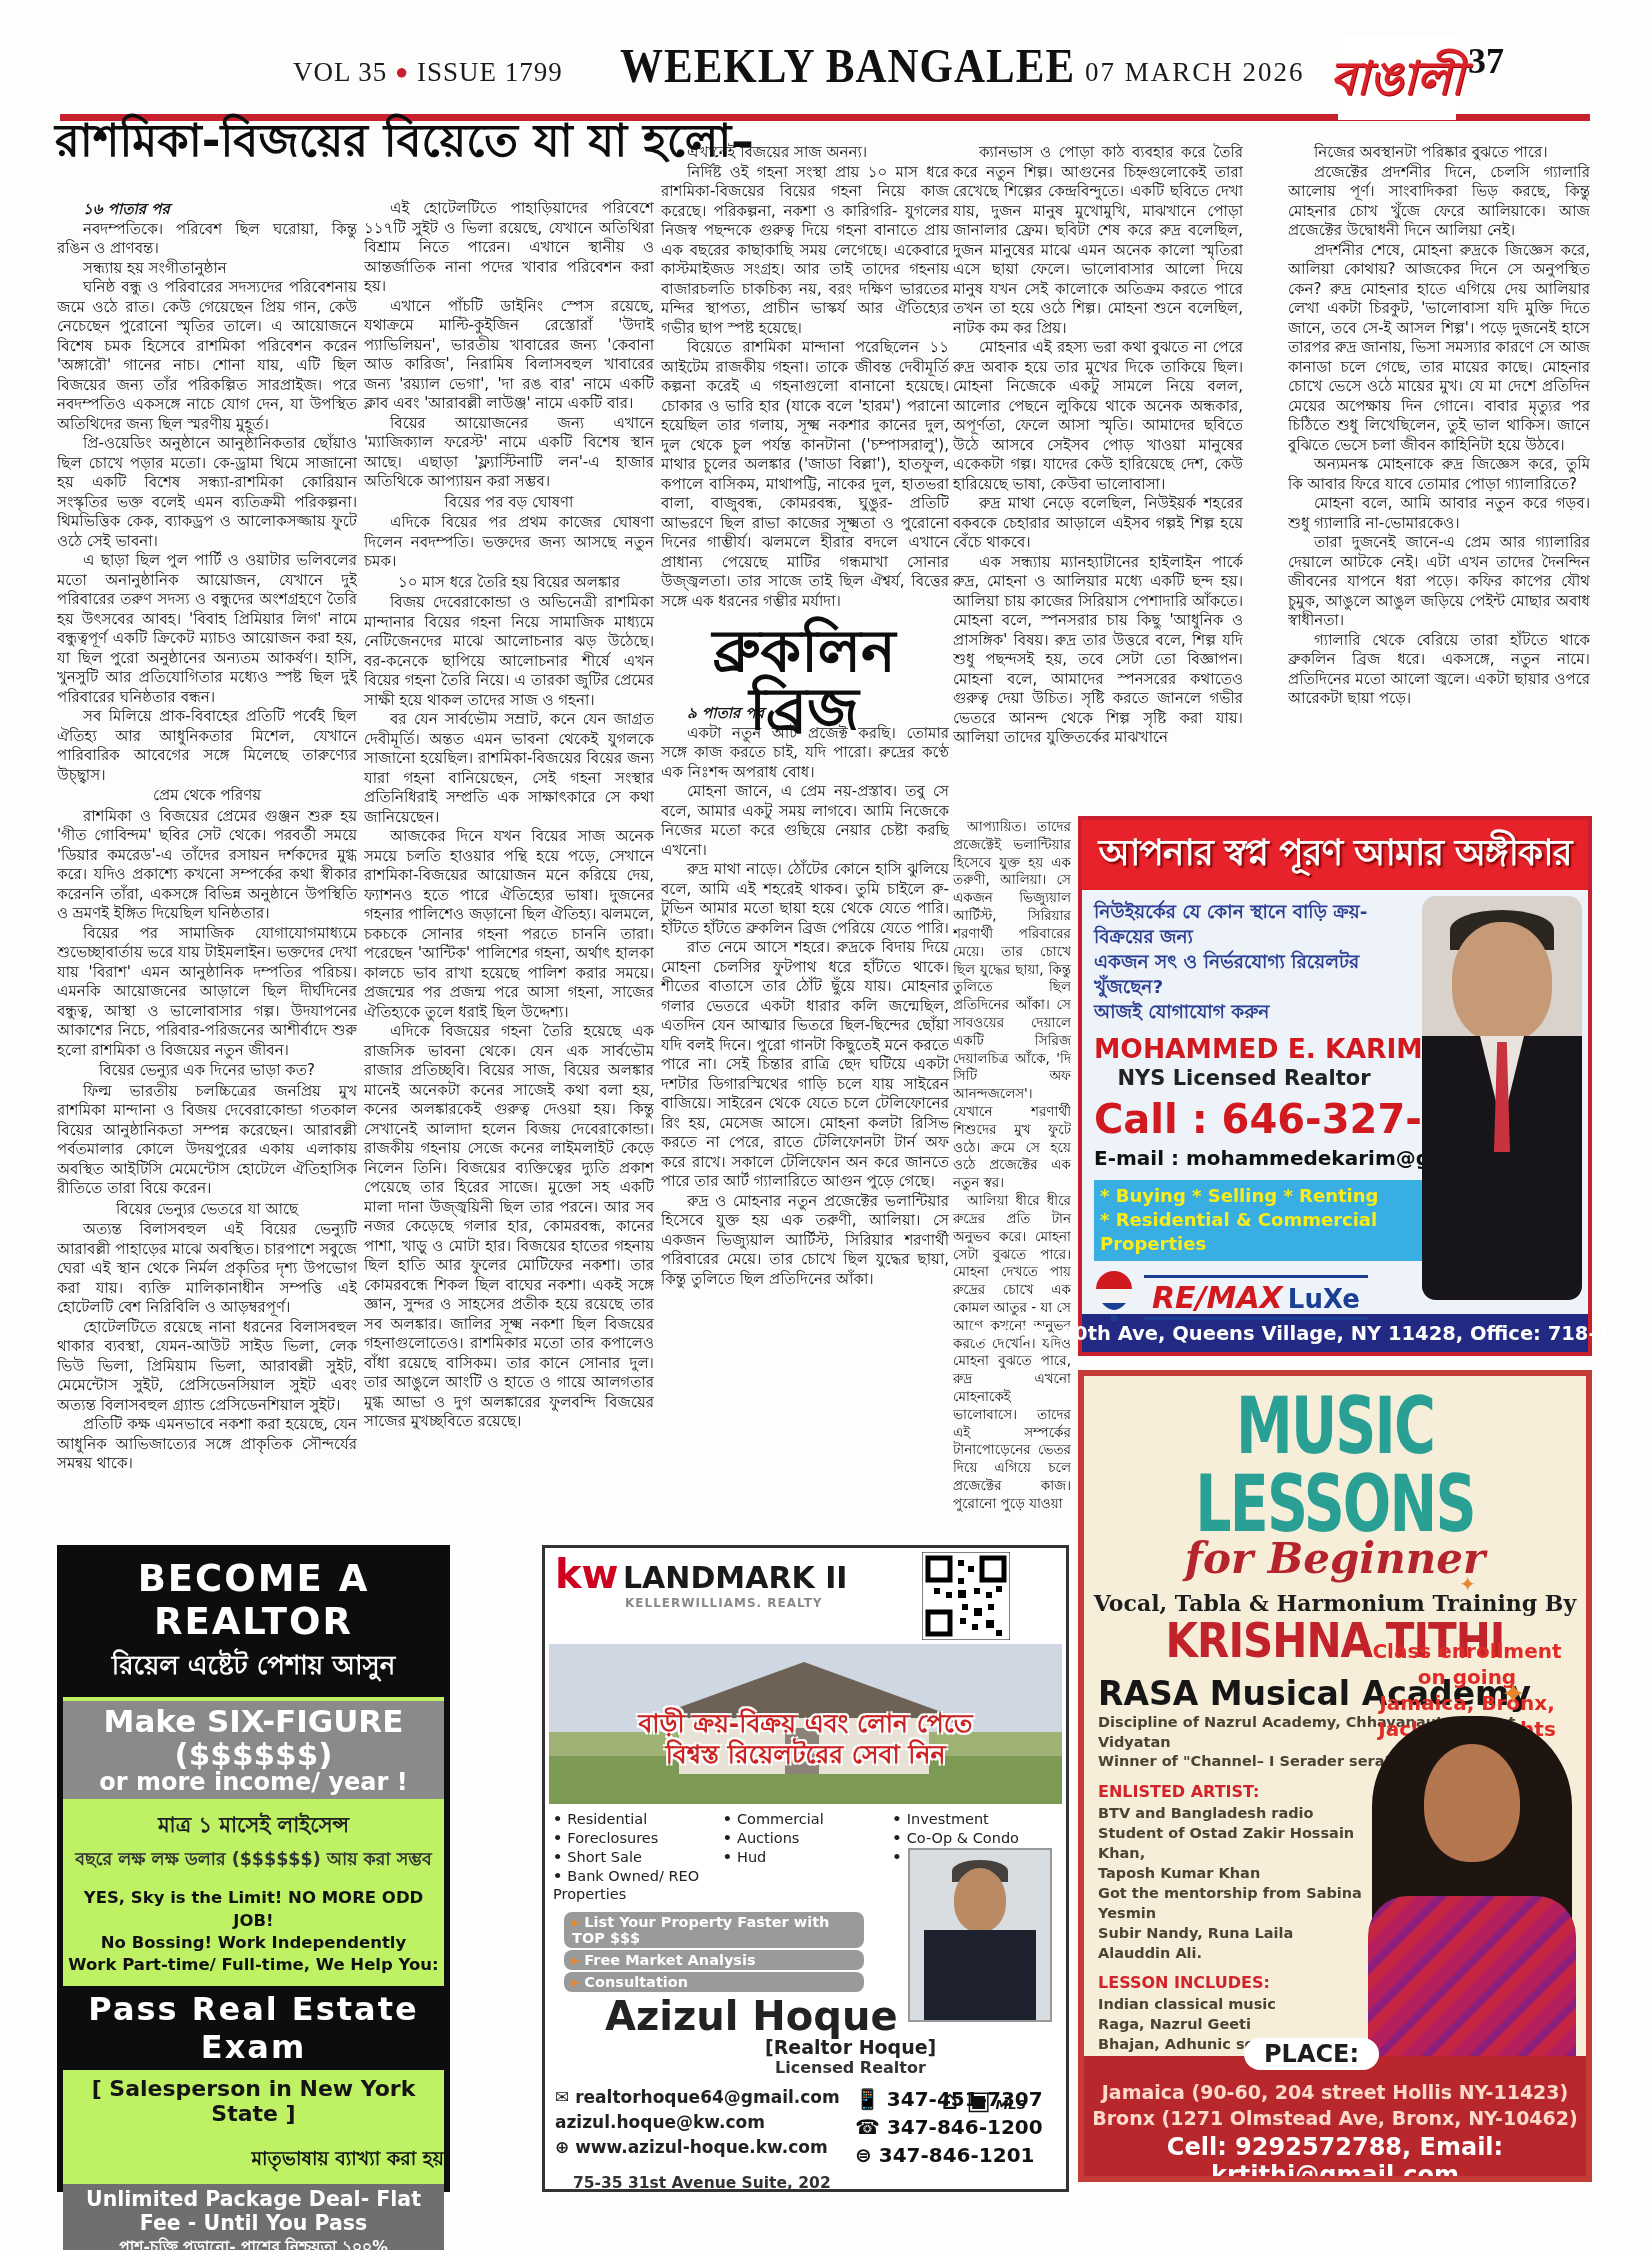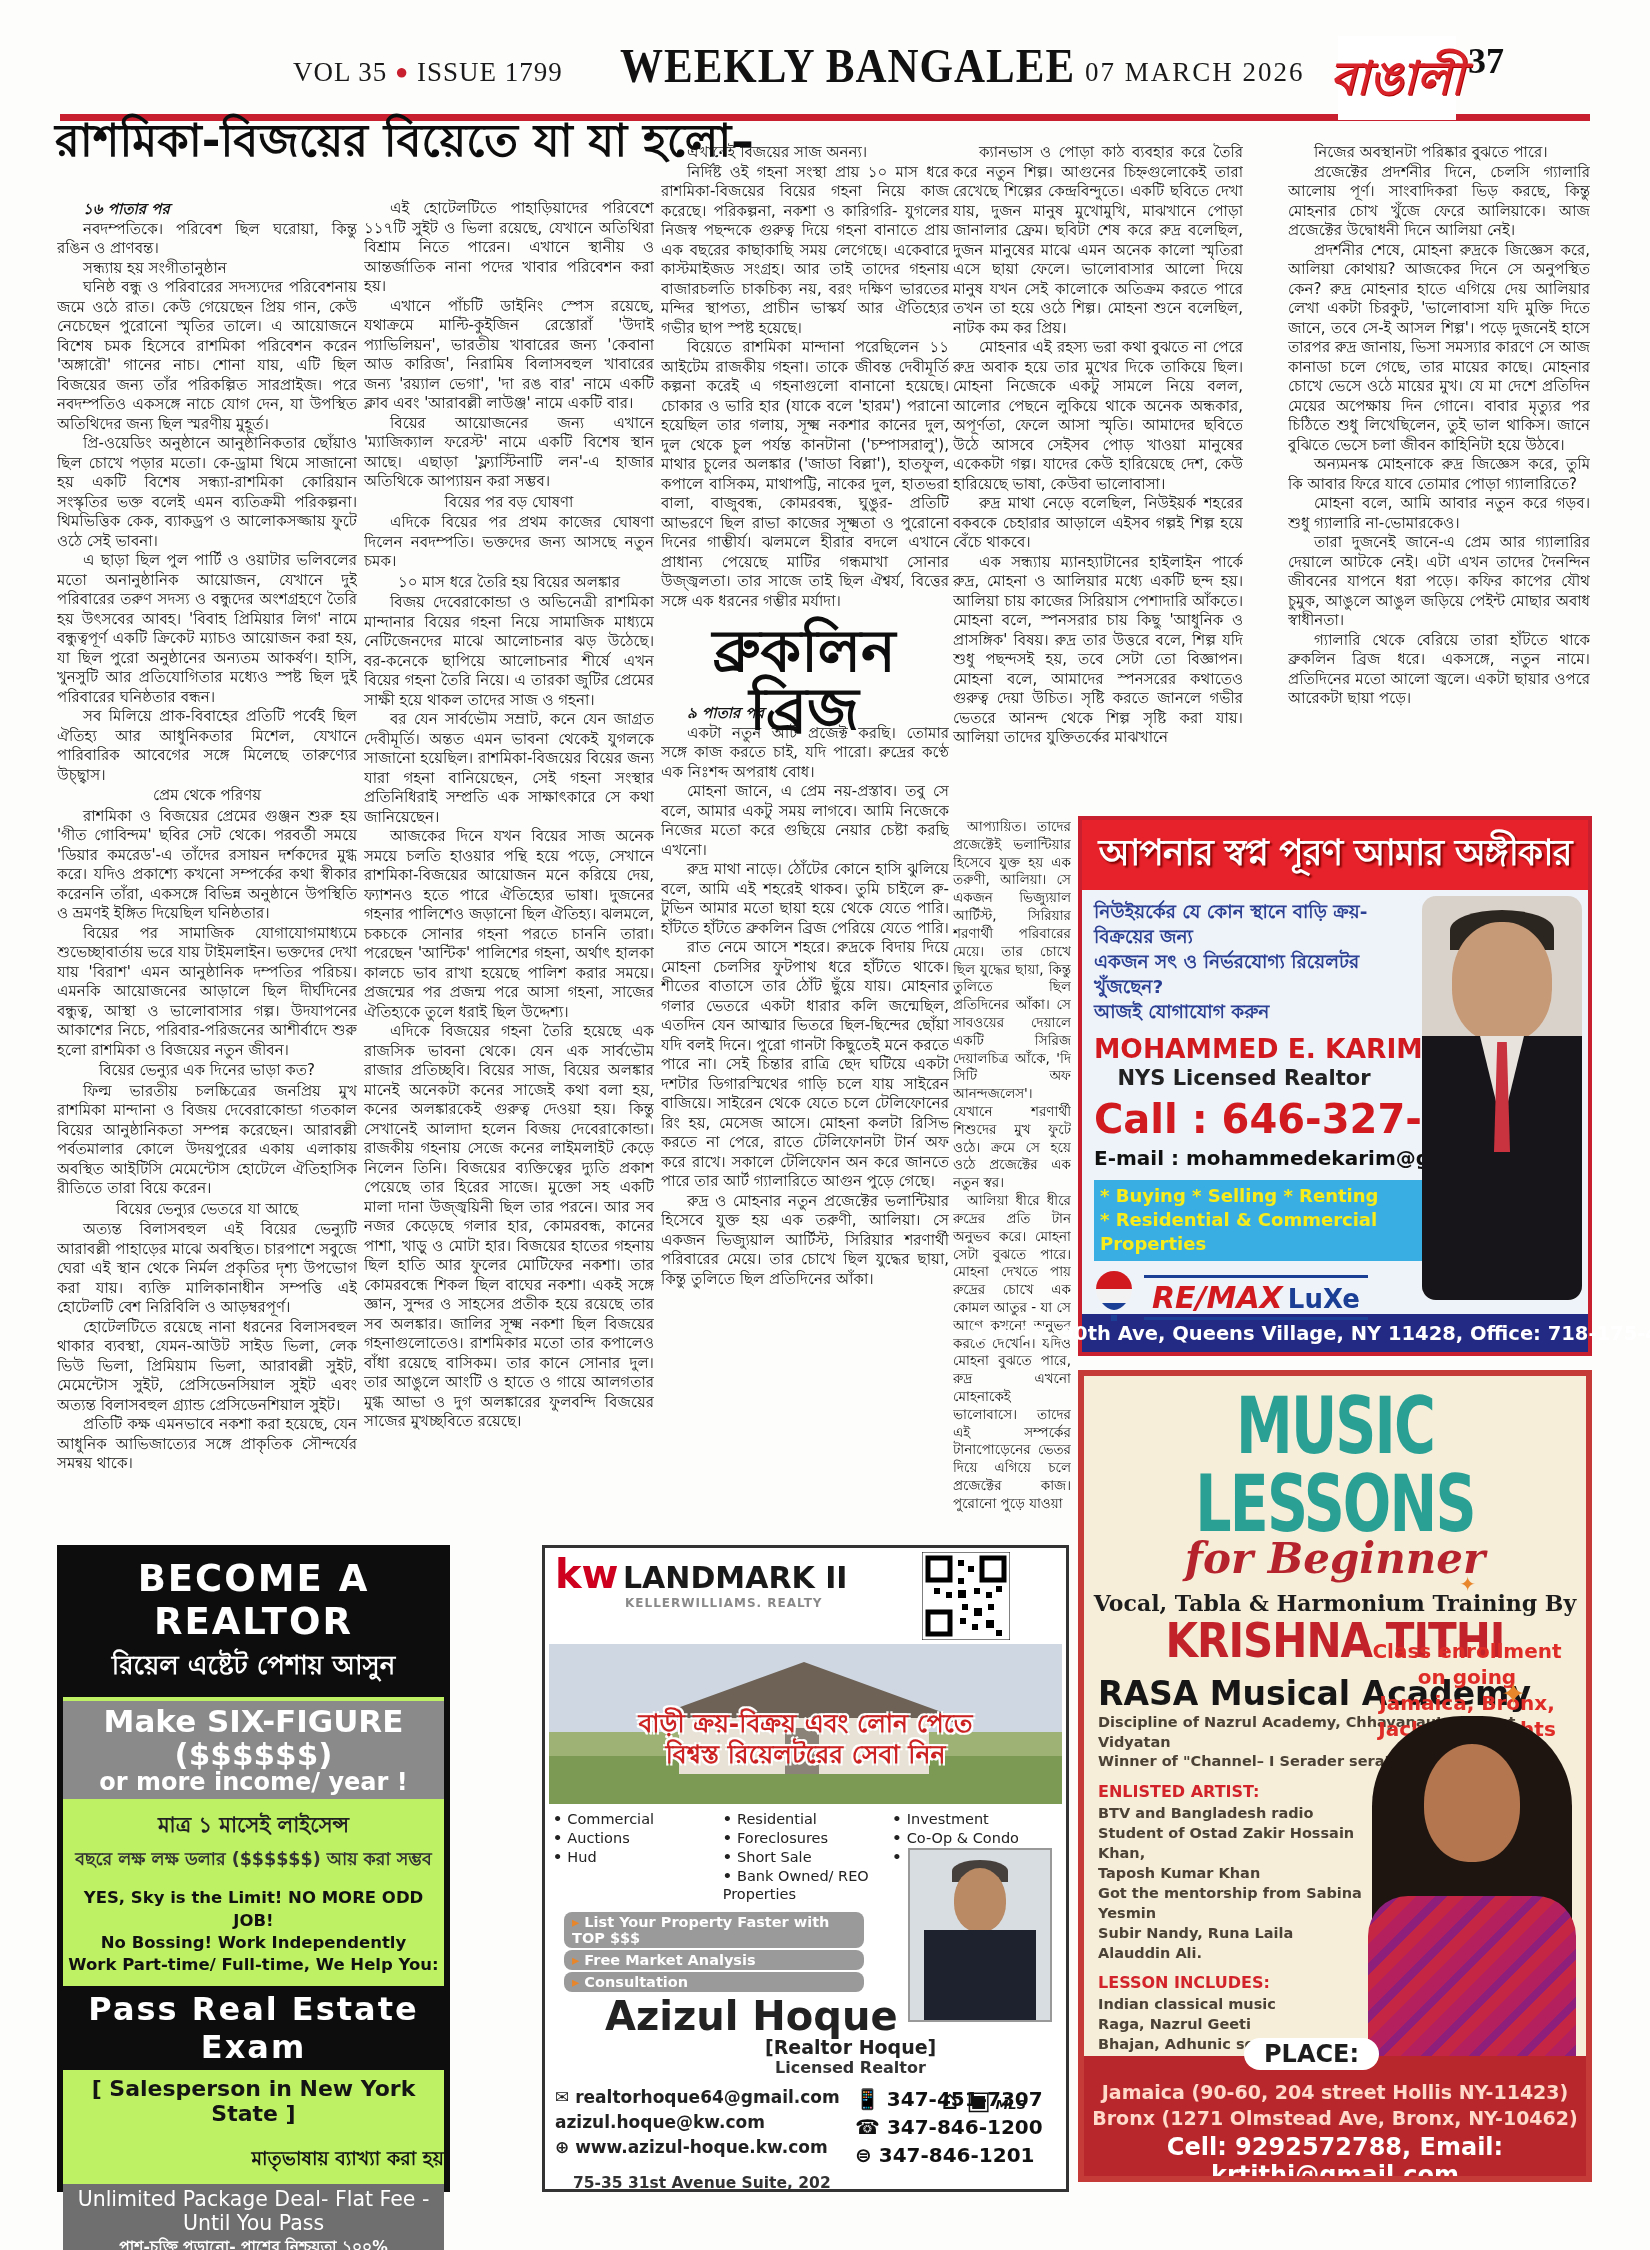--- a/index.html
+++ b/index.html
@@ -116,21 +116,21 @@
   .re-gray .g2{font-size:24px;font-weight:700;line-height:1.05;}
   .re-bn1{margin-top:10px;text-align:center;font-size:21px;font-weight:700;color:#222;}
   .re-bn2{text-align:center;font-size:17.5px;font-weight:700;color:#333;margin-top:2px;}
   .re-yes{margin-top:12px;text-align:center;font-size:16.5px;font-weight:800;color:#111;line-height:1.35;}
   .re-yes p{margin:0;}
   .re-pass{background:#0d0d0d;color:#fff;text-align:center;font-size:32px;font-weight:800;
            letter-spacing:2px;padding:4px 0;margin-top:10px;}
   .re-sales{text-align:center;font-size:22px;font-weight:800;margin-top:6px;}
   .re-bn3{text-align:right;font-size:19px;font-weight:700;margin-top:18px;}
   .re-pkg{background:#6f6f6f;color:#fff;text-align:center;padding:3px 0;margin-top:8px;}
-  .re-pkg .p1{font-size:20.5px;font-weight:400;}
+  .re-pkg .p1{font-size:20.5px;font-weight:700;}
   .re-pkg .p2{font-size:15.5px;font-weight:700;}
   .re-coach{background:#1a1a1a;color:#fff;text-align:center;font-size:26px;font-weight:800;
             padding:4px 0;margin:8px 10px 0;outline:2px solid #555;}
   .re-bottom{display:flex;margin:8px 12px 0;gap:12px;}
   .re-photo{width:120px;height:140px;background:#cfd4d8;border-radius:4px;position:relative;overflow:hidden;flex:none;}
   .re-photo .f{position:absolute;left:34px;top:16px;width:52px;height:62px;border-radius:50% 50% 45% 45%;background:#b98a63;}
   .re-photo .h{position:absolute;left:32px;top:8px;width:56px;height:22px;border-radius:50% 50% 0 0;background:#3a3330;}
   .re-info .nm{font-size:31px;font-weight:800;color:#222;}
   .re-info .tg{font-size:16px;font-weight:800;color:#333;}
   
@@ -417,29 +417,29 @@
     <div class="kw-house">
       <div class="kw-roof"></div>
         <div class="kw-wall"></div>
         <div class="kw-door"></div>
       <div class="kw-bn">
         <span>বাড়ী ক্রয়-বিক্রয় এবং লোন পেতে</span><br><span>বিশ্বস্ত রিয়েলটরের সেবা নিন</span>
       </div>
     </div>
     <div class="kw-bullets">
       <div class="bcol">
-          <p>Commercial</p>
-          <p>Auctions</p>
-          <p>Hud</p>
-        </div>
-      <div class="bcol">
           <p>Residential</p>
           <p>Foreclosures</p>
           <p>Short Sale</p>
           <p>Bank Owned/ REO Properties</p>
+        </div>
+      <div class="bcol">
+          <p>Commercial</p>
+          <p>Auctions</p>
+          <p>Hud</p>
         </div>
       <div class="bcol">
           <p>Investment</p>
           <p>Co-Op &amp; Condo</p>
           <p>Rentals</p>
         </div>
     </div>
     <div class="kw-feat">
         <p>List Your Property Faster with TOP $$$</p>
         <p>Free Market Analysis</p>

